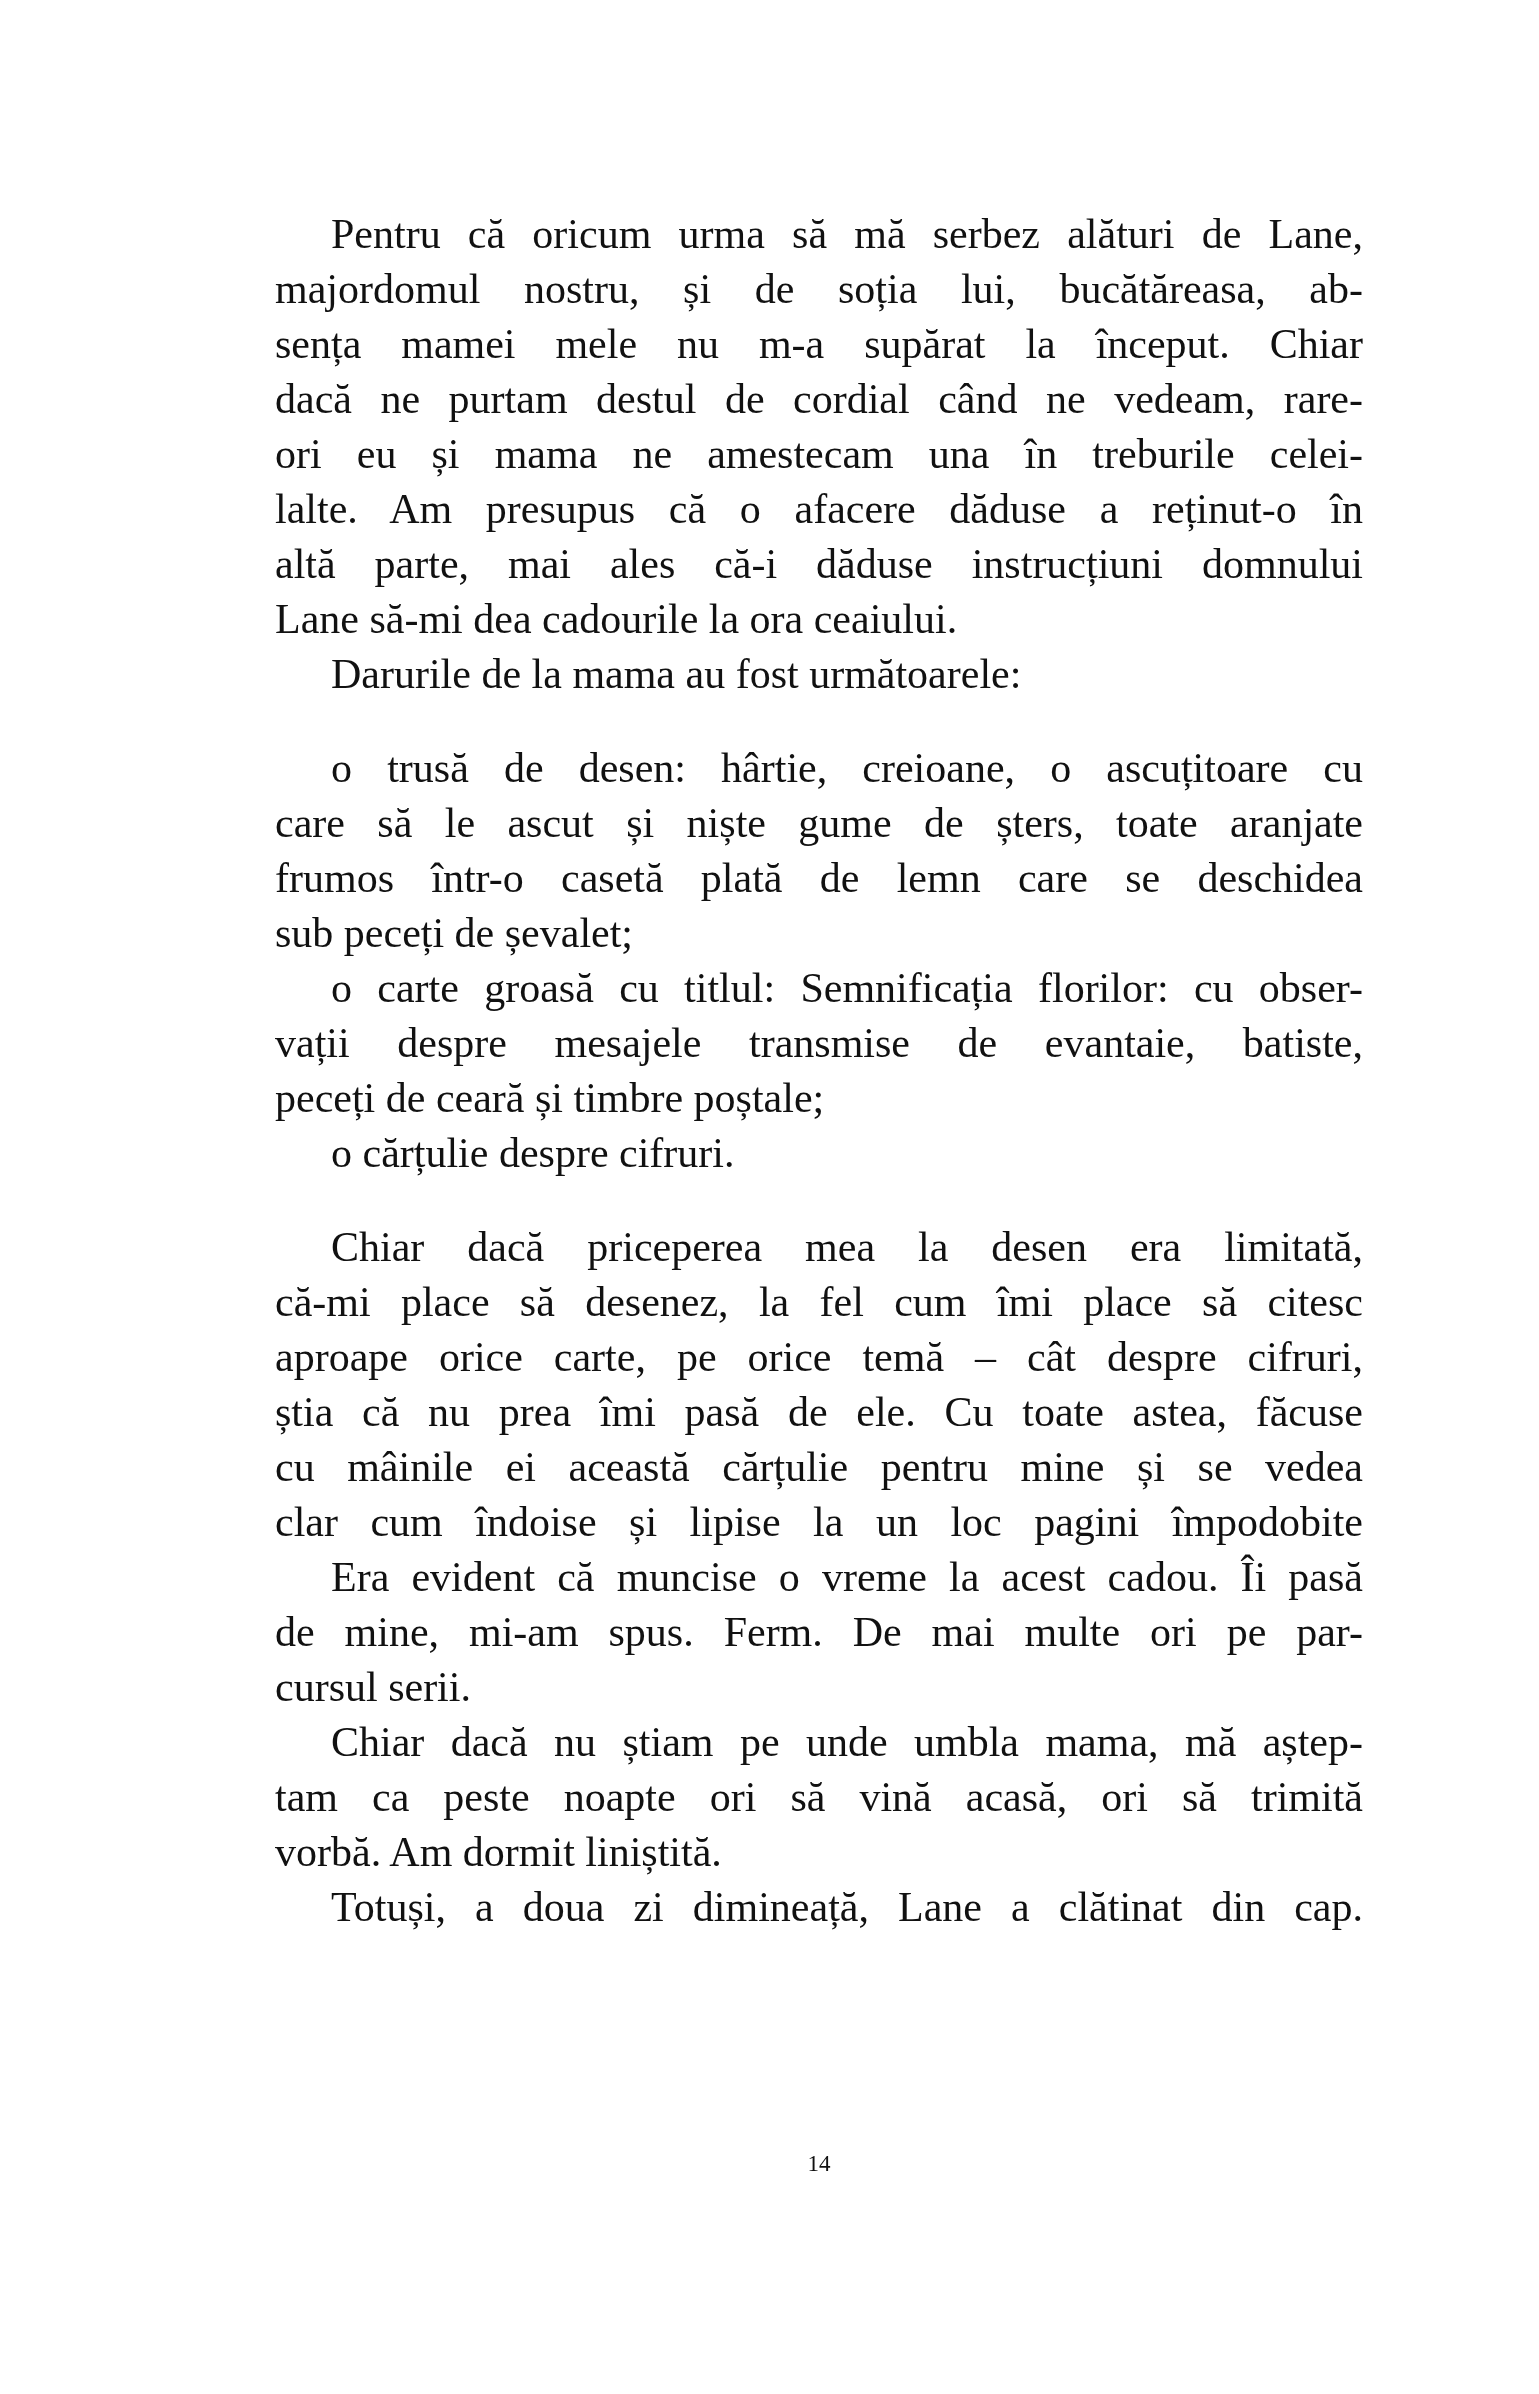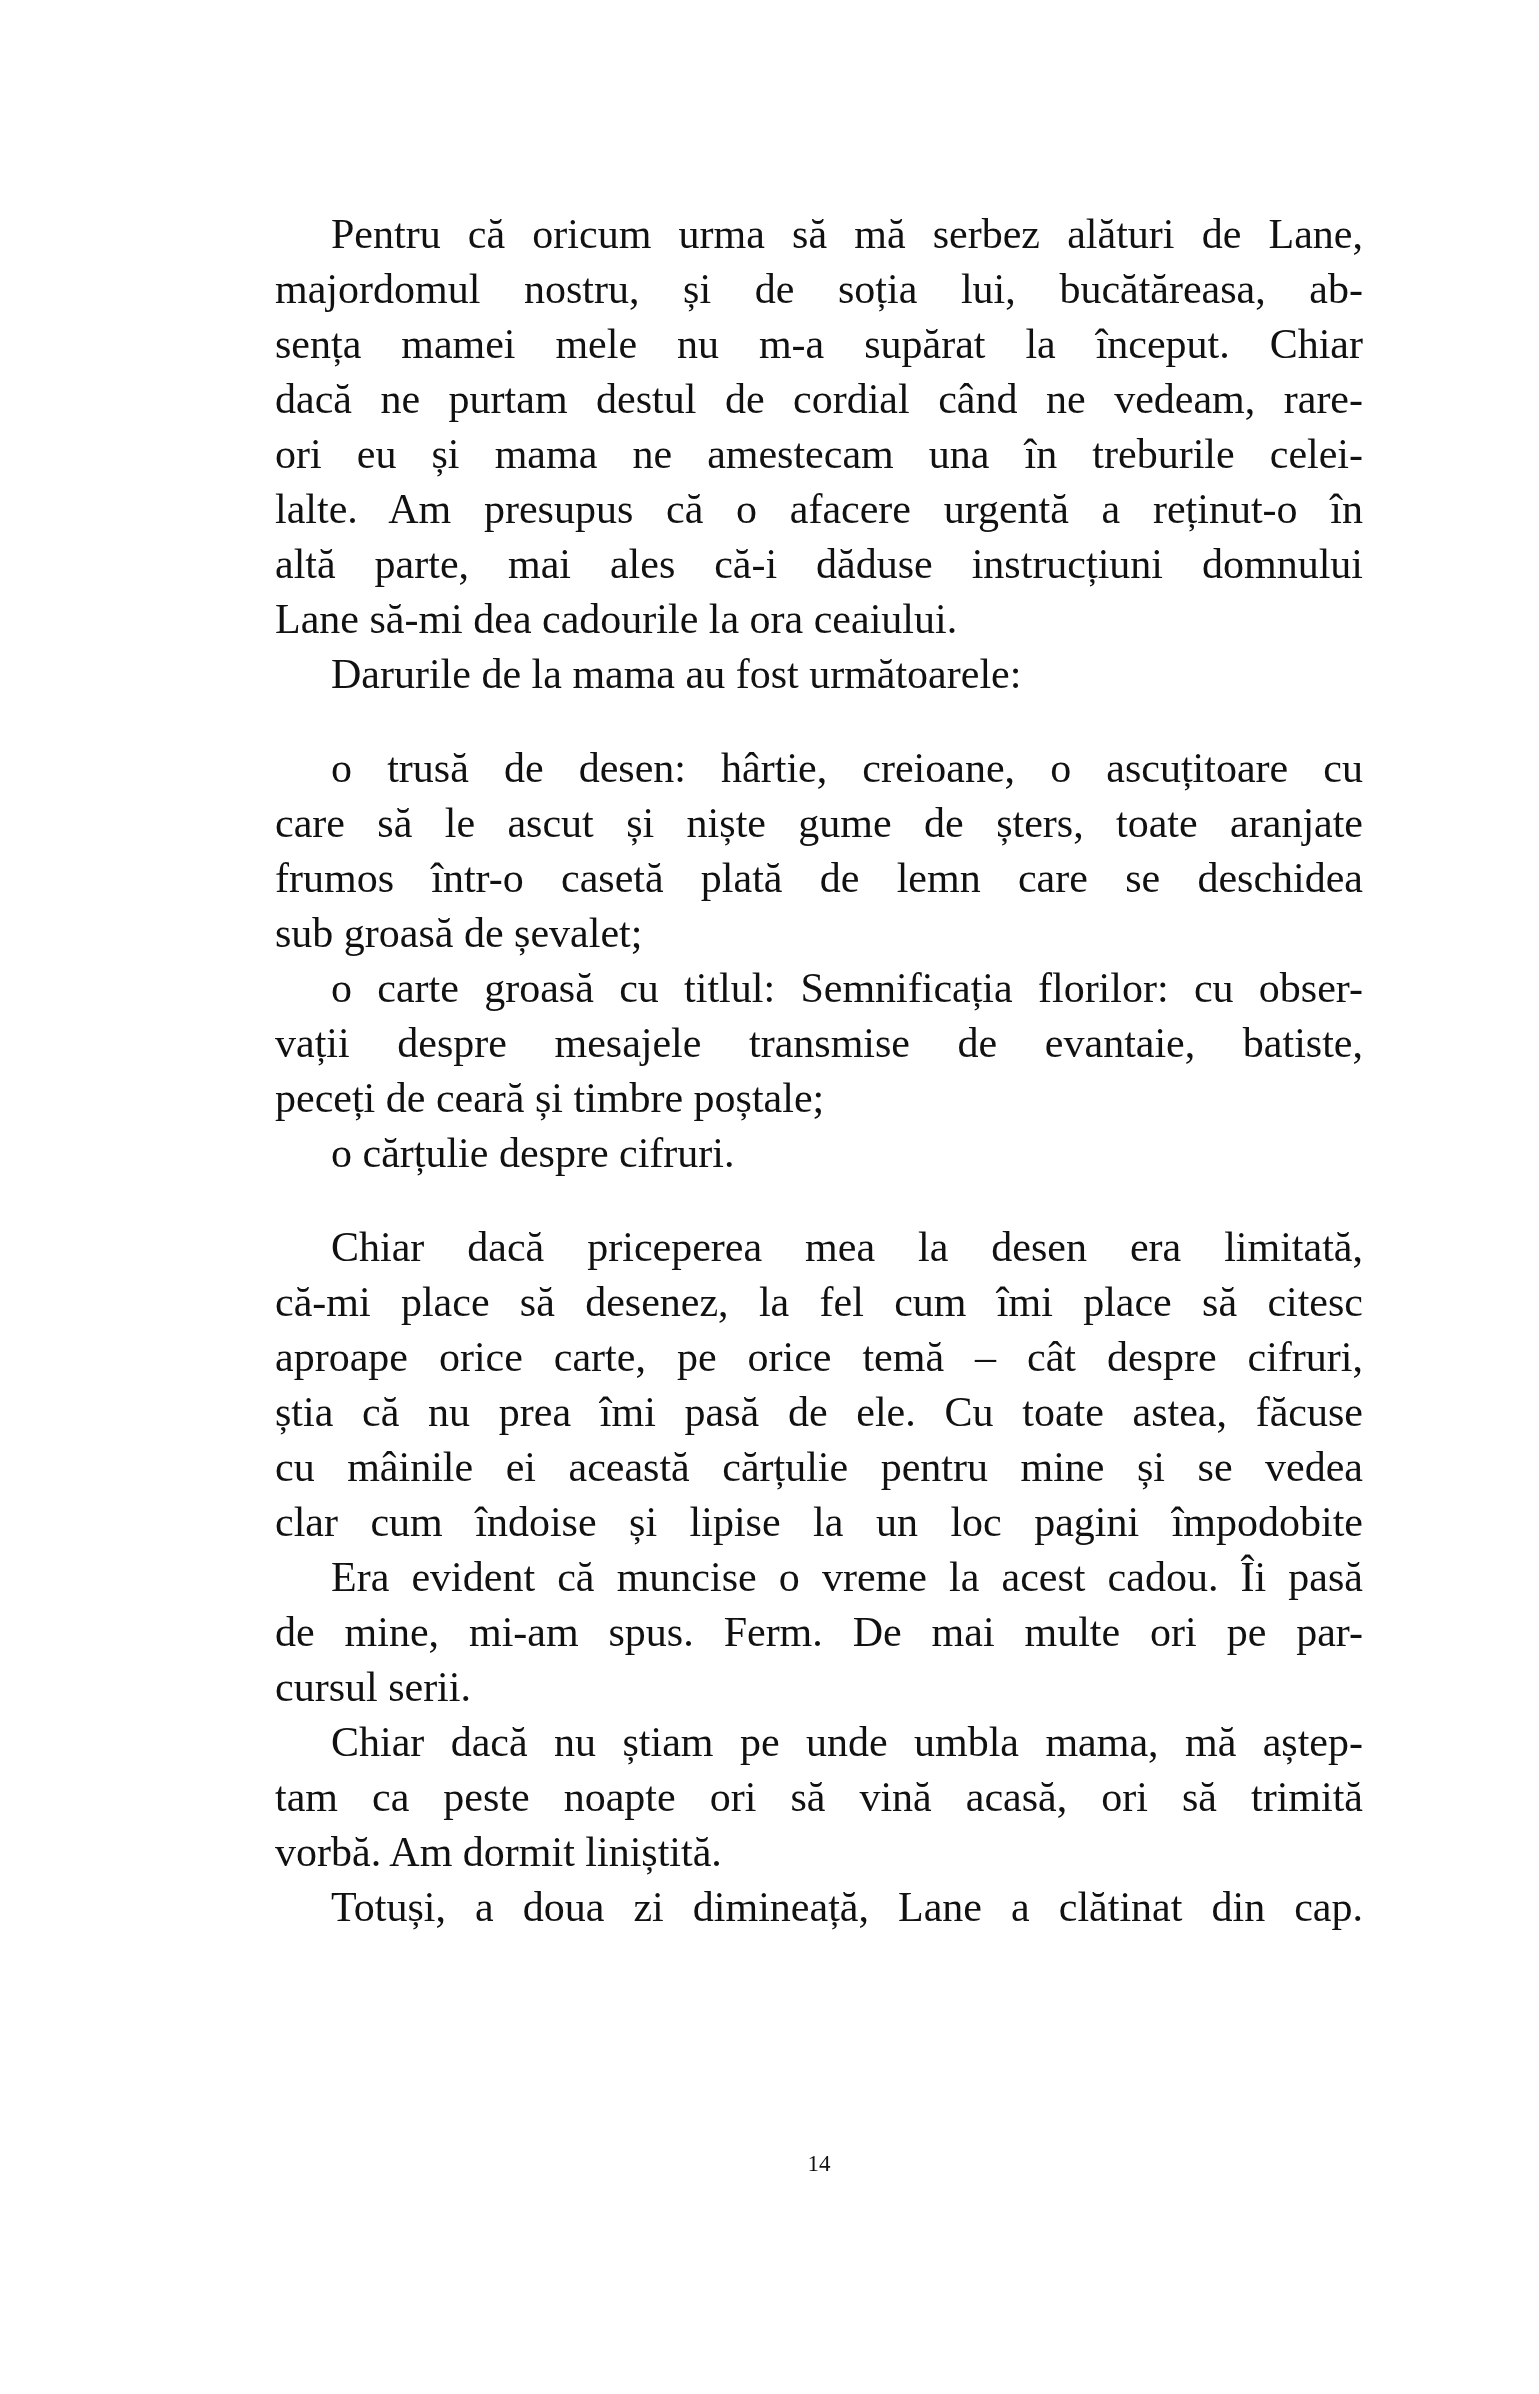--- a/index.html
+++ b/index.html
@@ -31,37 +31,37 @@
 
 <div class="page">
   <div class="column">
 
     <div>
       <span class="line indent">Pentru că oricum urma să mă serbez alături de Lane,</span>
       <span class="line">majordomul nostru, și de soția lui, bucătăreasa, ab-</span>
       <span class="line">sența mamei mele nu m-a supărat la început. Chiar</span>
       <span class="line">dacă ne purtam destul de cordial când ne vedeam, rare-</span>
       <span class="line">ori eu și mama ne amestecam una în treburile celei-</span>
-      <span class="line">lalte. Am presupus că o afacere urgentă a reținut-o în</span>
+      <span class="line">lalte. Am presupus că o afacere dăduse a reținut-o în</span>
       <span class="line">altă parte, mai ales că-i dăduse instrucțiuni domnului</span>
       <span class="line last">Lane să-mi dea cadourile la ora ceaiului.</span>
     </div>
 
     <div>
       <span class="line indent last">Darurile de la mama au fost următoarele:</span>
     </div>
 
     <div class="gap"></div>
 
     <div>
       <div>
         <span class="line indent">o trusă de desen: hârtie, creioane, o ascuțitoare cu</span>
         <span class="line">care să le ascut și niște gume de șters, toate aranjate</span>
         <span class="line">frumos într-o casetă plată de lemn care se deschidea</span>
-        <span class="line last">sub groasă de șevalet;</span>
+        <span class="line last">sub peceți de șevalet;</span>
       </div>
       <div>
         <span class="line indent"><span>o carte groasă cu titlul: </span><span class="it">Semnificația florilor: cu obser-</span></span>
         <span class="line it">vații despre mesajele transmise de evantaie, batiste,</span>
         <span class="line last"><span class="it">peceți de ceară și timbre poștale</span><span>;</span></span>
       </div>
       <div>
         <span class="line indent last">o cărțulie despre cifruri.</span>
       </div>
     </div>

